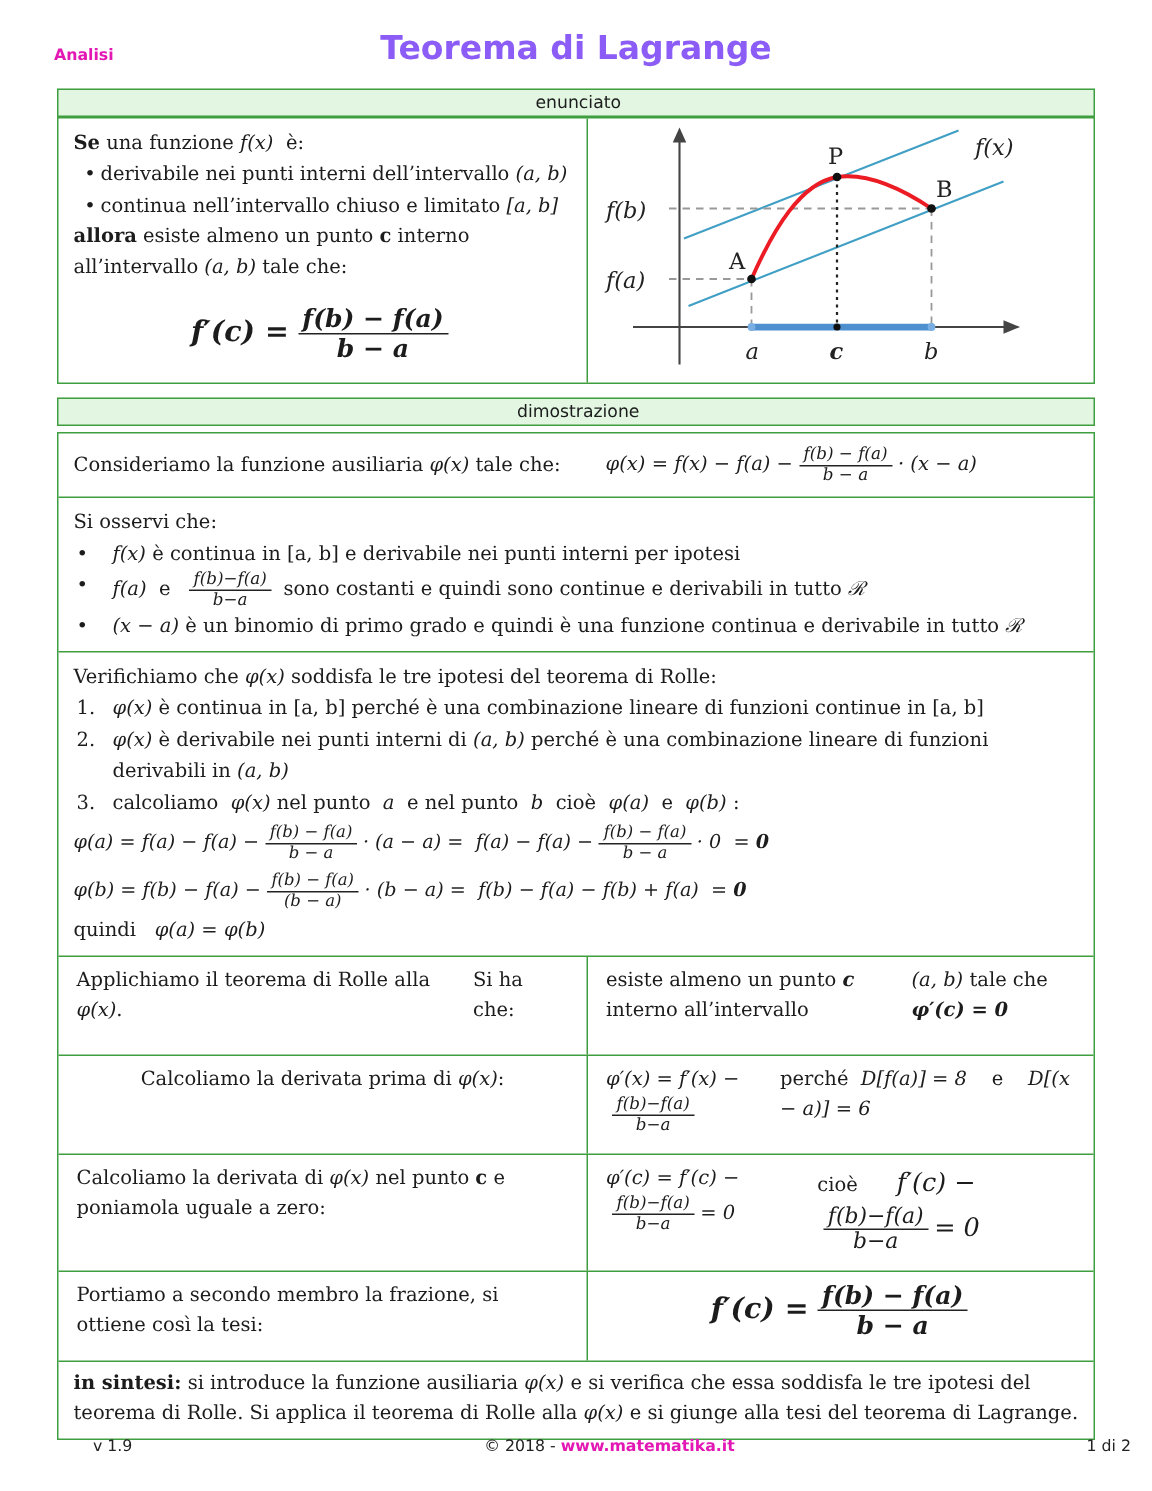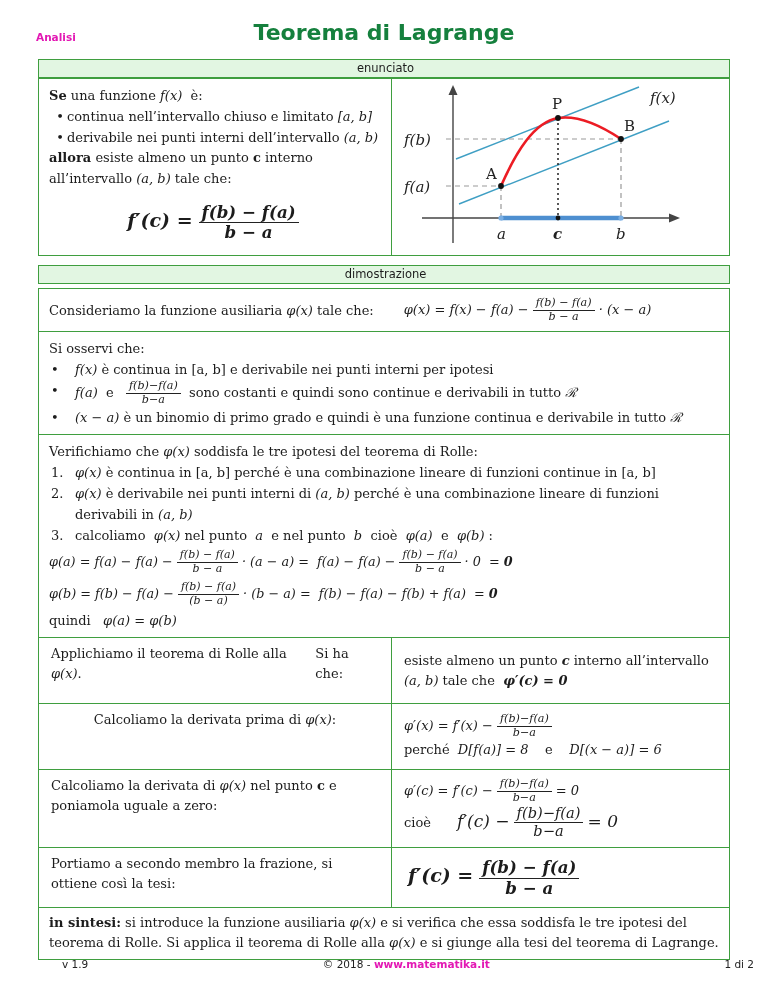--- a/index.html
+++ b/index.html
@@ -3,21 +3,21 @@
 <meta charset="utf-8">
 <style>
   html,body{margin:0;padding:0;}
   body{
     width:768px;height:994px;background:#fff;position:relative;
     font-family:"DejaVu Serif", serif;font-size:13px;color:#1c1c1c;
   }
   .hdr-label{position:absolute;left:36px;top:31px;font-family:"DejaVu Sans",sans-serif;
     font-size:10.5px;font-weight:bold;color:#e318b4;}
   .page-title{position:absolute;left:0;top:20px;width:768px;text-align:center;
-    font-family:"DejaVu Sans",sans-serif;font-size:22px;font-weight:bold;color:#15803d;}
+    font-family:"DejaVu Sans",sans-serif;font-size:22px;font-weight:bold;color:#8b5cf6;}
   .content{position:absolute;left:38px;top:59px;width:692px;}
   .secbar{box-sizing:border-box;width:100%;background:#e2f6e2;border:1px solid #3f9e3f;
     text-align:center;font-family:"DejaVu Sans",sans-serif;font-size:11.5px;color:#1c1c1c;
     padding:1px 0 2px 3px;}
   .gbox{box-sizing:border-box;border:1px solid #3f9e3f;background:#fff;}
   .gap9{height:9px}.gap4{height:4px}
   .m{font-style:italic}
   .b{font-weight:bold}
   .mb{font-style:italic;font-weight:bold}
   .pre{white-space:pre-wrap}
@@ -41,21 +41,21 @@
   .r1{display:flex;align-items:center;min-height:42px;}
   .r1 .fml{margin-left:30px;font-size:13px;}
   .list{line-height:1.62;}
   .nitem{position:relative;padding-left:26px;}
   .nnum{position:absolute;left:2px;}
   .feq{white-space:nowrap;font-size:12.8px;padding:3px 0;}
   .split{display:flex;}
   .cell-l{box-sizing:border-box;width:352px;padding:6px 12px;display:flex;
     flex-direction:row;justify-content:center;line-height:1.55;}
   .cell-r{box-sizing:border-box;flex:1;border-left:1px solid #3f9e3f;padding:6px 12px;
-    display:flex;flex-direction:column;justify-content:center;line-height:1.55;}
+    display:flex;flex-direction:row;justify-content:center;line-height:1.55;}
   .mh66{min-height:66px}.mh78{min-height:78px}.mh60{min-height:60px}
   .big2{font-size:17px;}
   .lead{margin-right:26px;font-style:normal;}
   .tesi{font-size:19px;font-weight:bold;font-style:italic;padding-left:4px;}
   .tesi .frac{font-size:0.88em;margin:0 6px;}
   .sintesi{padding:5px 10px;line-height:1.55;}
   .footer{position:absolute;left:38px;top:958px;width:692px;display:flex;
     justify-content:space-between;font-family:"DejaVu Sans",sans-serif;font-size:10.5px;color:#222;margin-left:24px;}
   .site{color:#e318b4;font-weight:bold;}
   svg text{font-family:"DejaVu Serif",serif;font-size:15px;fill:#222;}
@@ -67,22 +67,22 @@
 
 <div class="hdr-label">Analisi</div>
 <div class="page-title">Teorema di Lagrange</div>
 
 <div class="content">
 
   <div class="secbar">enunciato</div>
   <div class="gbox enun">
     <div class="enun-l">
       <div class="pre"><span class="b">Se</span><span> una funzione </span><span class="m">f(x)</span><span>  è:</span></div>
+      <div class="bul-line"><span class="bul">•</span><span>derivabile nei punti interni dell’intervallo </span><span class="m">(a, b)</span></div>
       <div class="bul-line"><span class="bul">•</span><span>continua nell’intervallo chiuso e limitato </span><span class="m">[a, b]</span></div>
-      <div class="bul-line"><span class="bul">•</span><span>derivabile nei punti interni dell’intervallo </span><span class="m">(a, b)</span></div>
       <div><span class="b">allora</span><span> esiste almeno un punto </span><span class="b">c</span><span> interno</span></div>
       <div><span>all’intervallo </span><span class="m">(a, b)</span><span> tale che:</span></div>
       <div class="formula-big">
         <span>f′(c) =</span><span class="frac"><span class="fnum">f(b) − f(a)</span><span class="fden">b − a</span></span>
       </div>
     </div>
     <div class="enun-r">
       <svg width="337" height="175" viewBox="0 0 337 175">
         <line x1="61" y1="12" x2="61" y2="163" stroke="#444" stroke-width="1.4"></line>
         <polygon points="61,5 56.5,15 65.5,15" fill="#444"></polygon>

